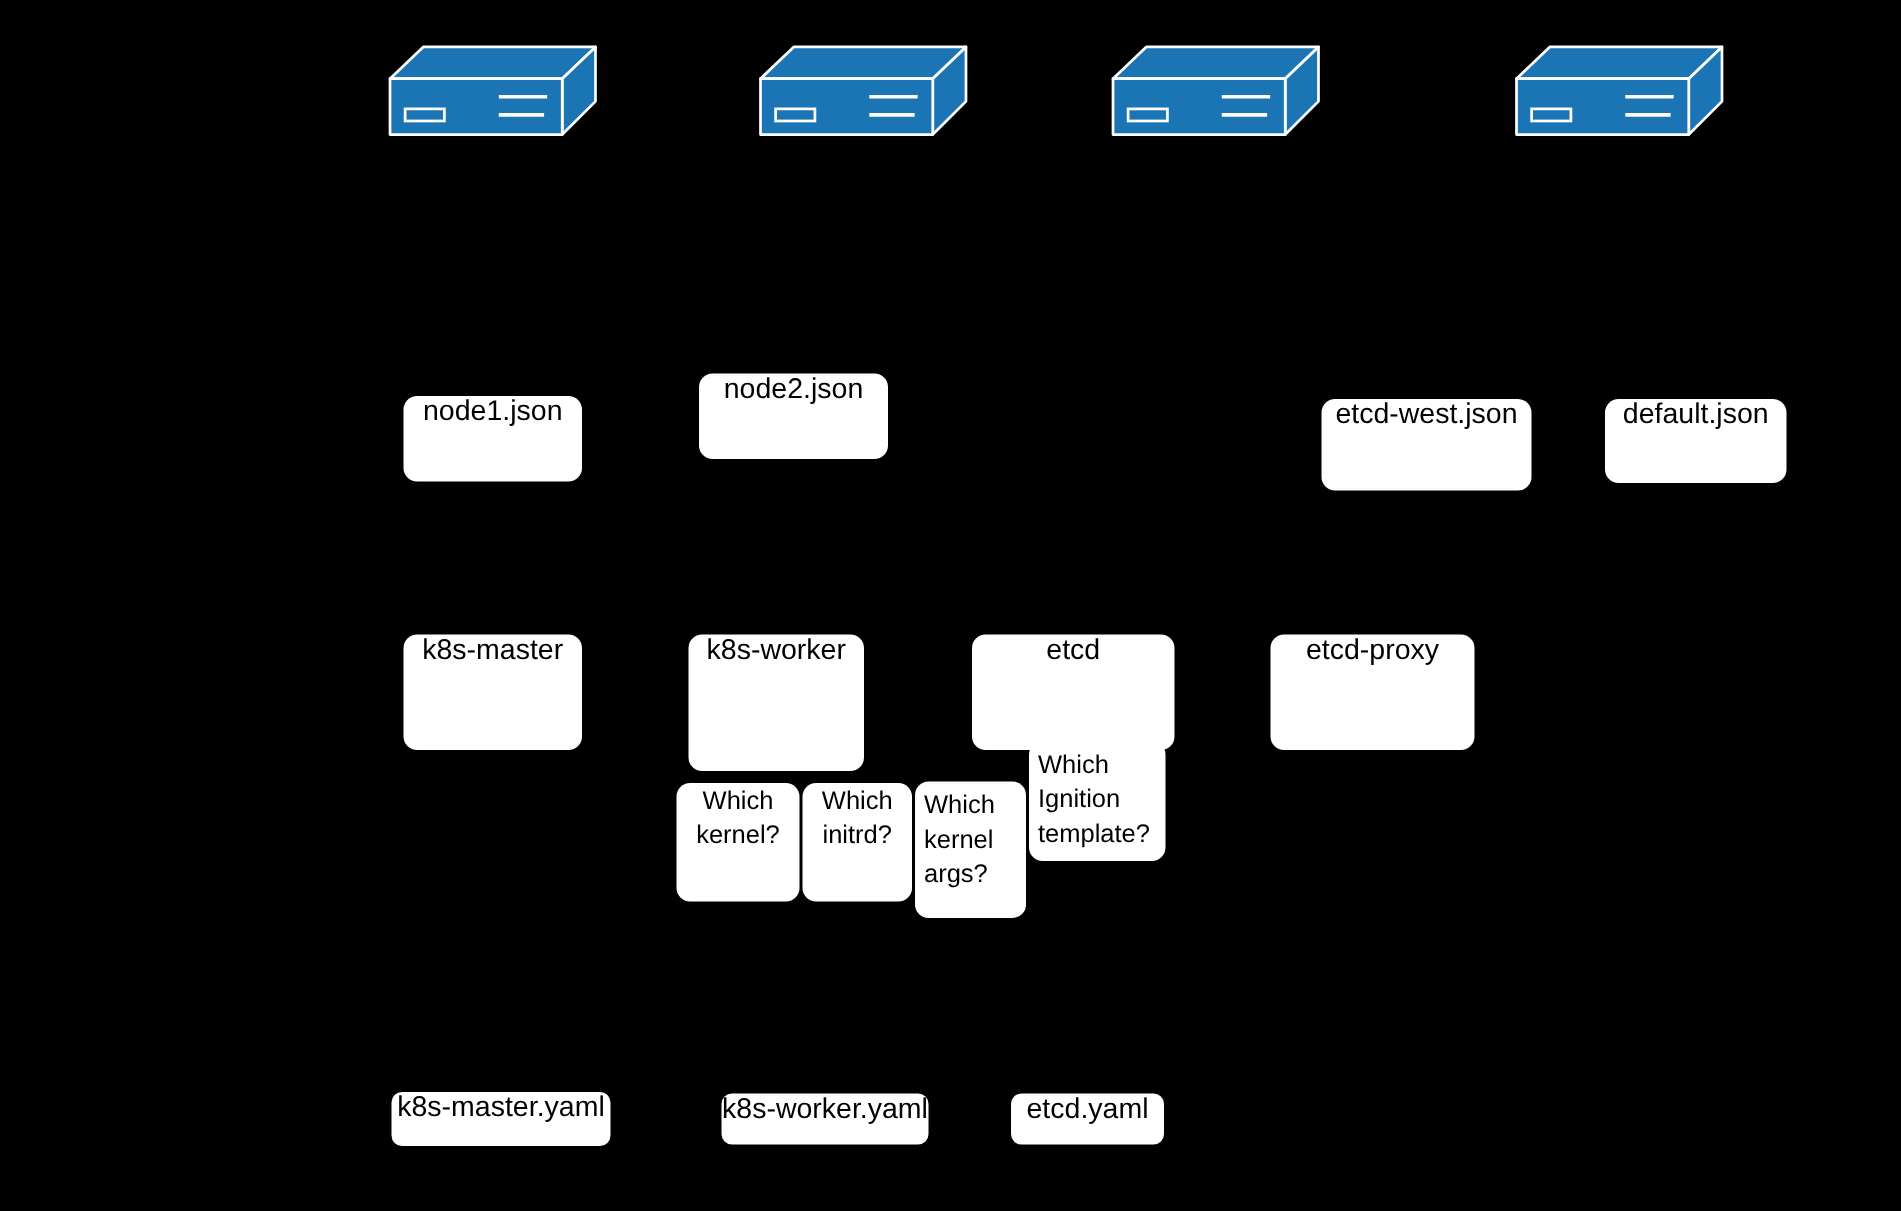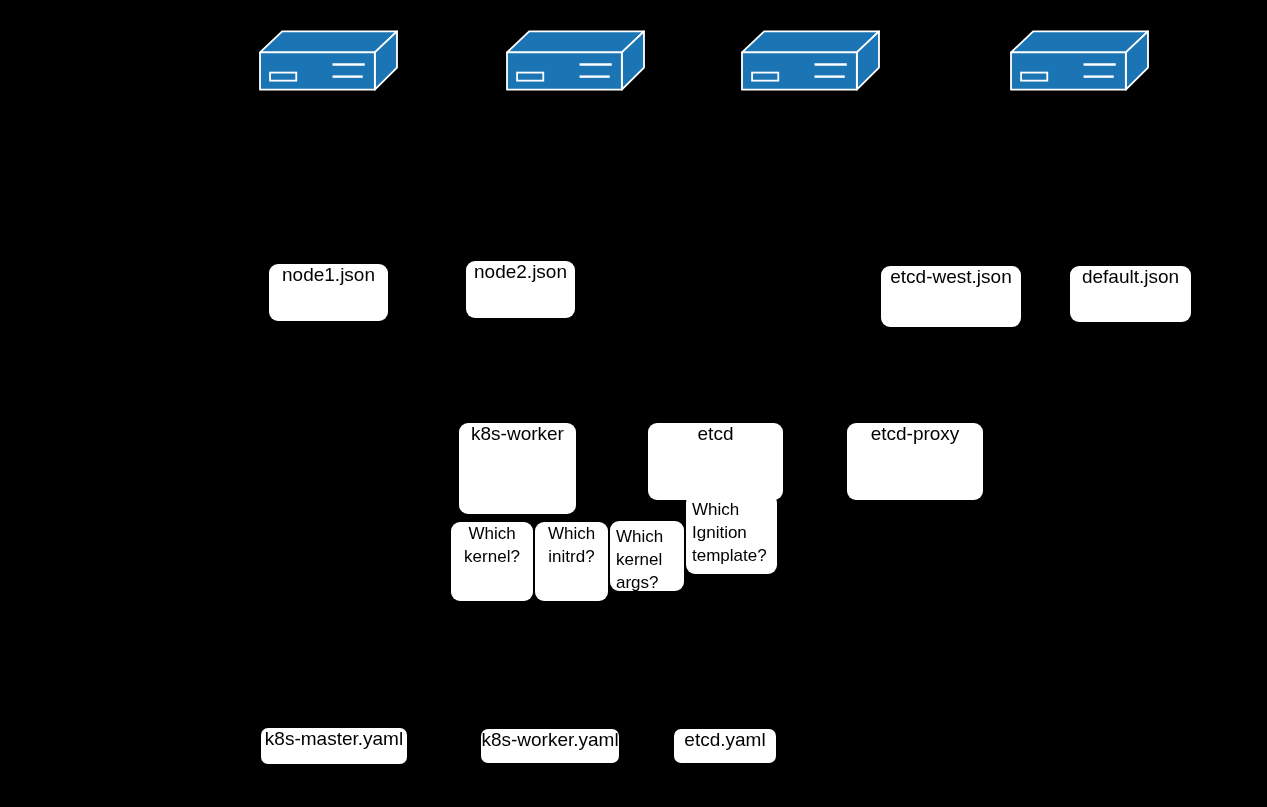--- a/index.html
+++ b/index.html
@@ -101,47 +101,50 @@
     <polygon class="face" points="115,24 137,3 137,39 115,61"></polygon>
     <rect class="face" x="1" y="24" width="114" height="37"></rect>
     <rect class="detail-rect" x="11" y="44" width="26" height="8"></rect>
     <line class="detail-line" x1="73" y1="36" x2="105" y2="36"></line>
     <line class="detail-line" x1="73" y1="48" x2="103" y2="48"></line>
   </svg>
 
   <div class="box" style="left:269px;top:264px;width:119px;height:57px">
     <span>node1.json</span>
   </div>
-  <div class="box" style="left:466px;top:261px;width:109px;height:57px">
+  <div class="box" style="left:466px;top:249px;width:126px;height:57px">
     <span>node2.json</span>
   </div>
   <div class="box" style="left:881px;top:266px;width:140px;height:61px">
     <span>etcd-west.json</span>
   </div>
   <div class="box" style="left:1070px;top:266px;width:121px;height:56px">
     <span>default.json</span>
   </div>
 
+  <div class="box" style="left:269px;top:423px;width:119px;height:77px">
+    <span>k8s-master</span>
+  </div>
   <div class="box" style="left:459px;top:423px;width:117px;height:91px">
     <span>k8s-worker</span>
   </div>
   <div class="box" style="left:648px;top:423px;width:135px;height:77px">
     <span>etcd</span>
   </div>
   <div class="box" style="left:847px;top:423px;width:136px;height:77px">
     <span>etcd-proxy</span>
   </div>
 
   <div class="box small-text" style="left:451px;top:522px;width:82px;height:79px">
     <span>Which kernel?</span>
   </div>
   <div class="box small-text" style="left:535px;top:522px;width:73px;height:79px">
     <span>Which initrd?</span>
   </div>
-  <div class="box small-text top-left" style="left:610px;top:521px;width:74px;height:70px">
+  <div class="box small-text top-left" style="left:610px;top:521px;width:74px;height:91px">
     <span>Which kernel args?</span>
   </div>
   <div class="box small-text top-left" style="left:686px;top:494px;width:91px;height:80px">
     <span>Which Ignition template?</span>
   </div>
 
   <div class="box slim" style="left:261px;top:728px;width:146px;height:36px">
     <span>k8s-master.yaml</span>
   </div>
   <div class="box slim" style="left:481px;top:729px;width:138px;height:34px">

